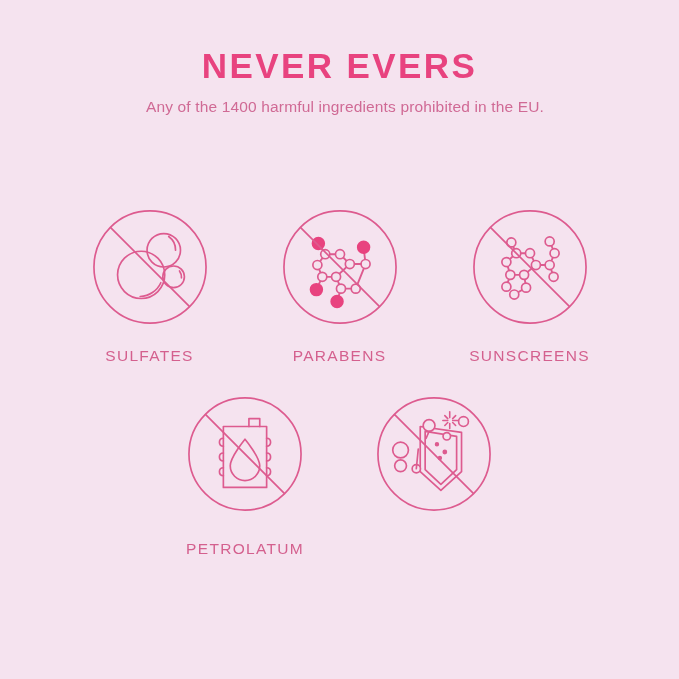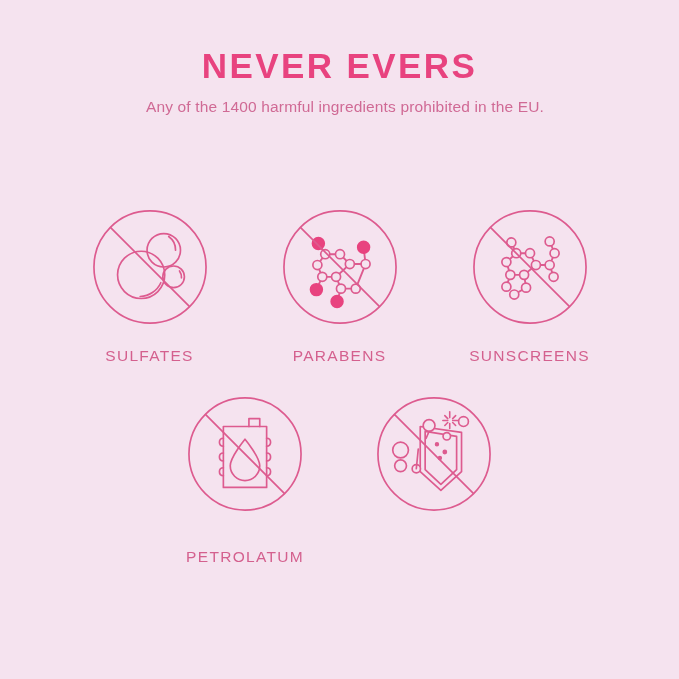--- a/index.html
+++ b/index.html
@@ -75,21 +75,21 @@
   .caption {
     margin-top: 18px;
     font-size: 15.5px;
     letter-spacing: 1.3px;
     color: #d4608e;
     text-align: center;
     line-height: 23px;
     font-family: "Liberation Sans", sans-serif;
     white-space: pre-line;
   }
-  .row-2 .caption { margin-top: 32px; }
+  .row-2 .caption { margin-top: 24px; }
 </style>
 </head>
 <body>
 
 <div class="page">
 
   <div class="header">
     <h1 class="title">NEVER EVERS</h1>
     <p class="subtitle">Any of the 1400 harmful ingredients prohibited in the EU.</p>
   </div>

